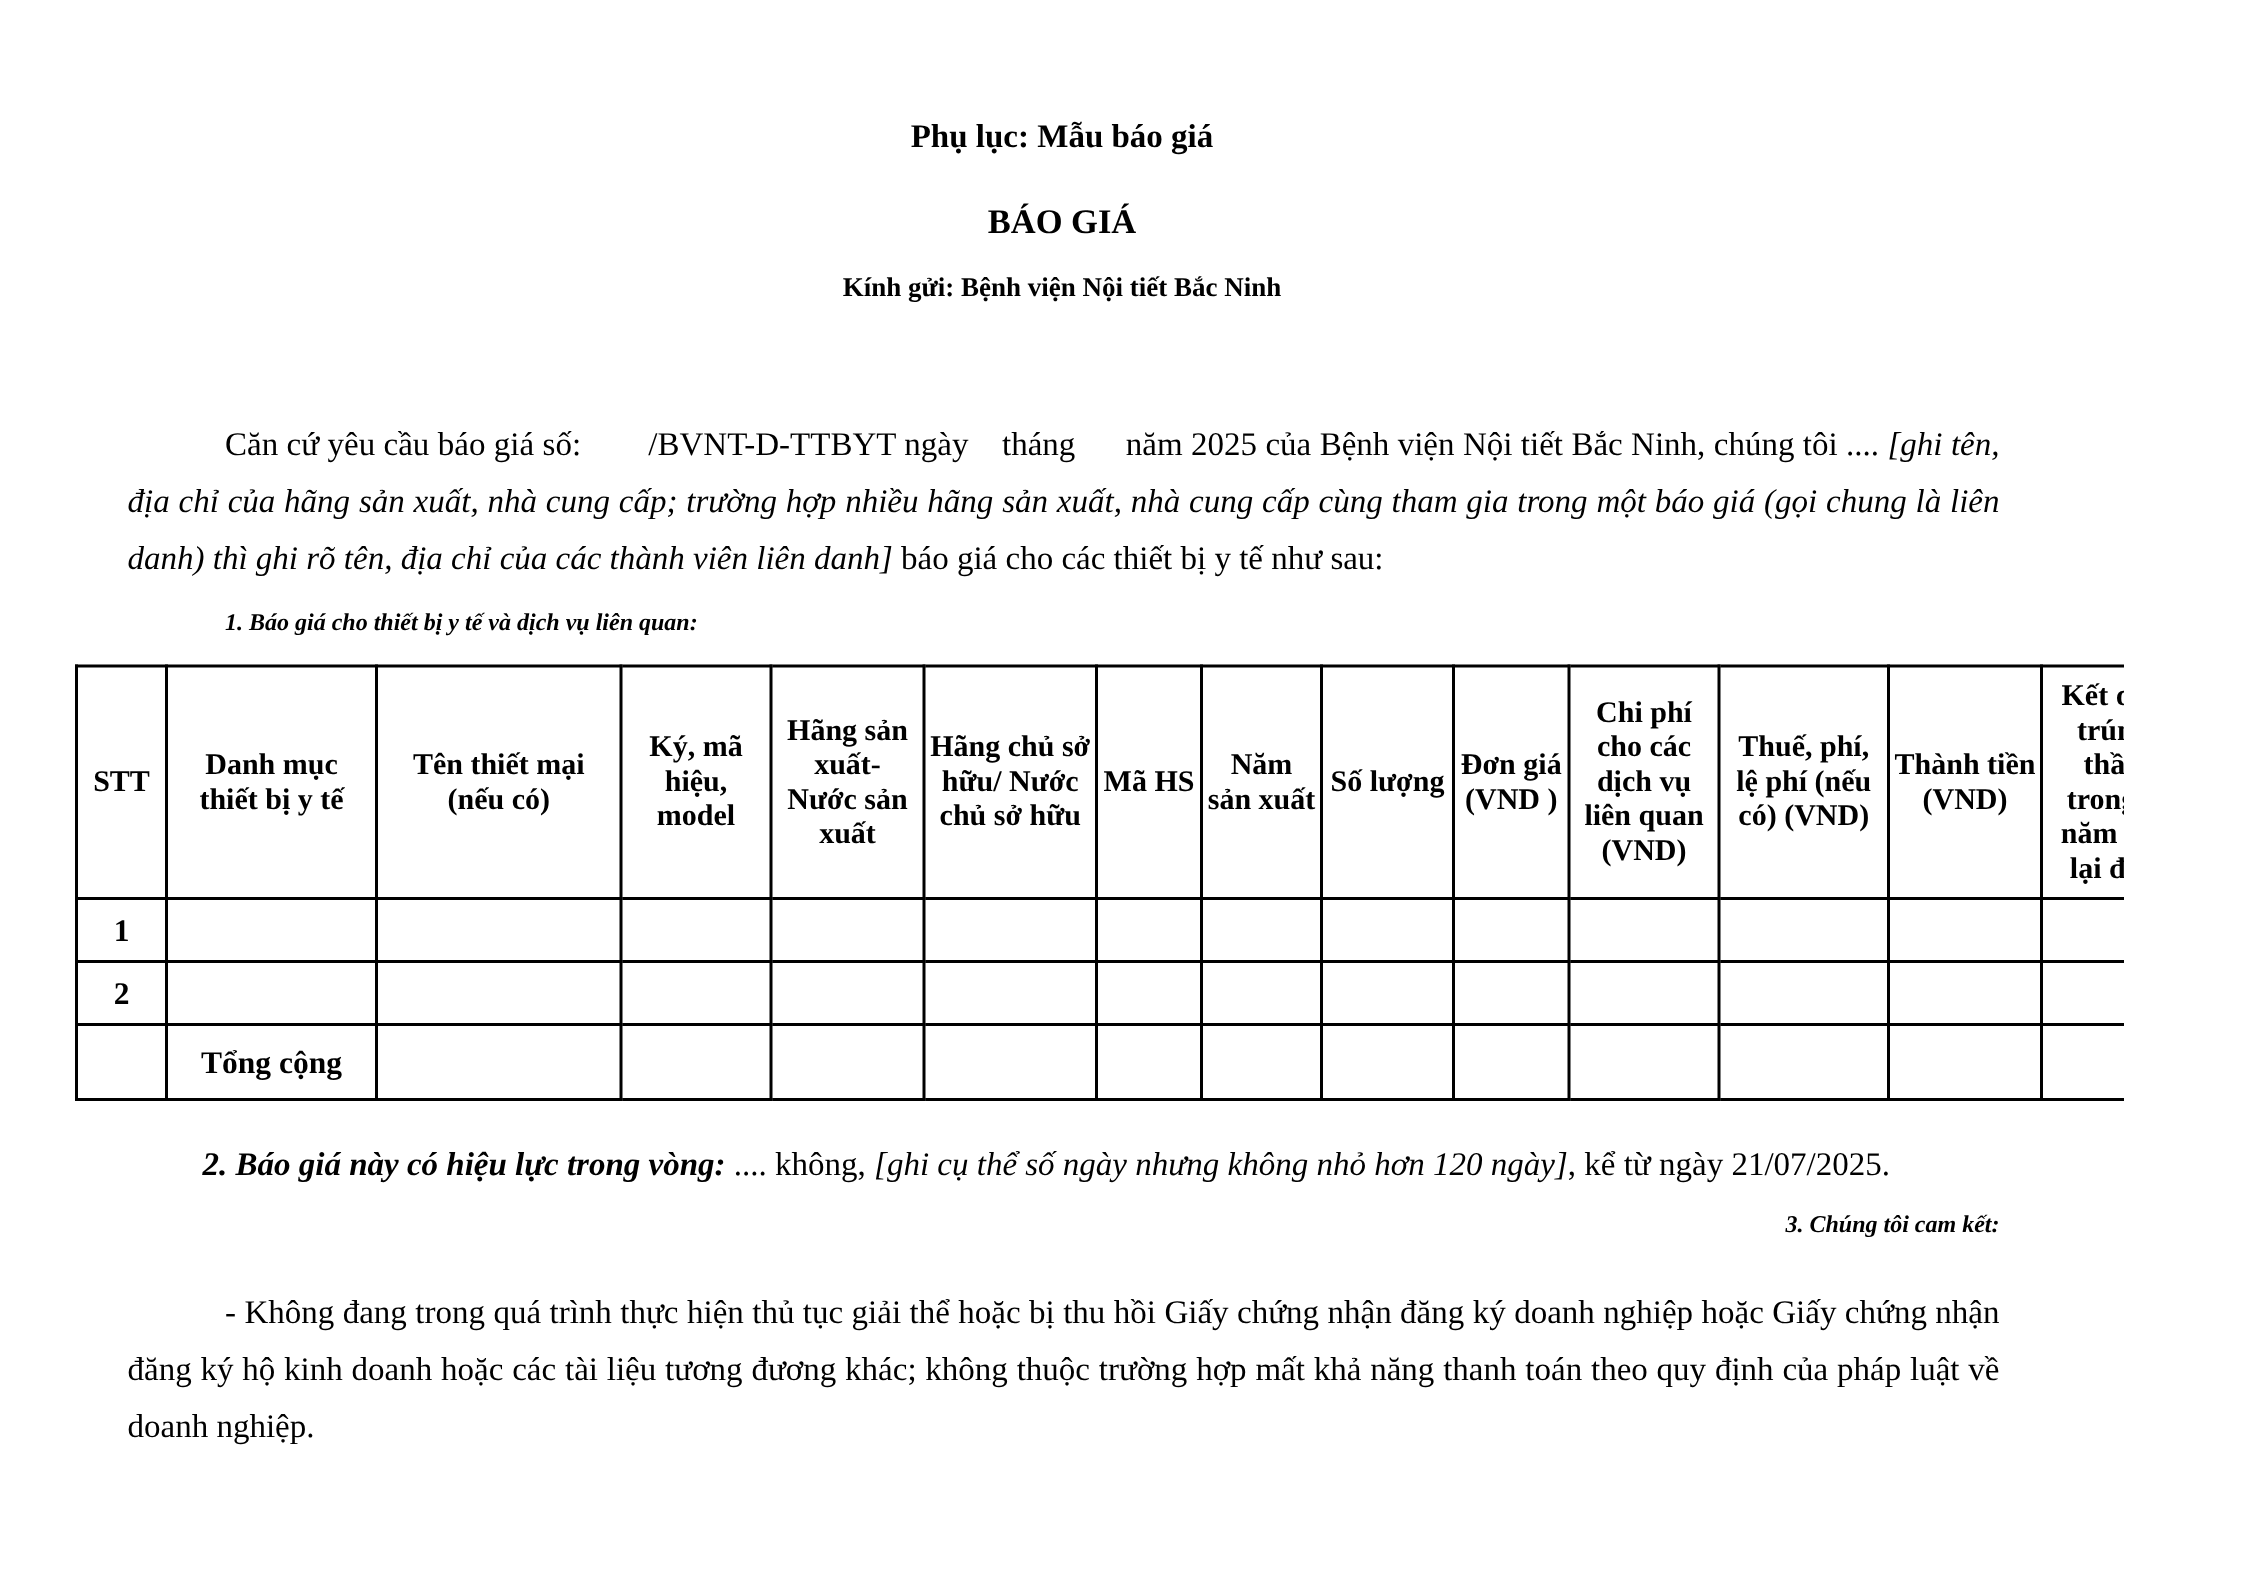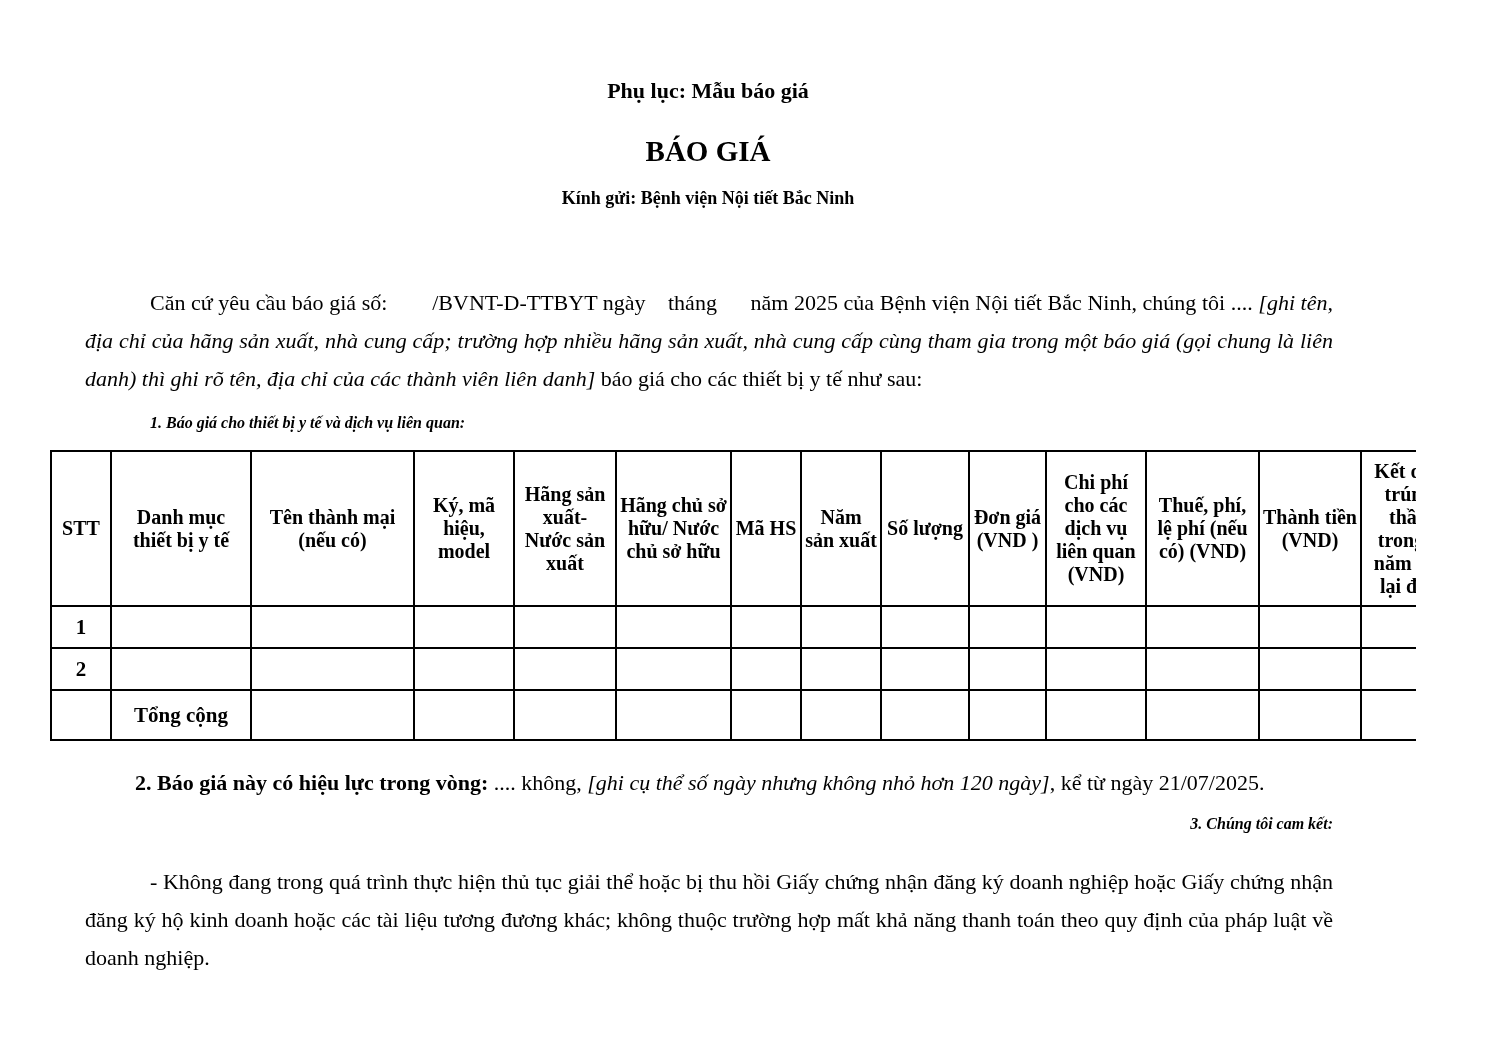--- a/index.html
+++ b/index.html
@@ -17,37 +17,37 @@
     overflow: hidden;
     box-sizing: border-box;
     padding-top: 78px;
   }
   .center-block p {
     margin: 0;
     text-align: center;
     font-weight: bold;
   }
   .appendix   { font-size: 22px; margin-bottom: 31px !important; }
-  .doc-title  { font-size: 29px; margin-bottom: 20px !important; }
+  .doc-title  { font-size: 23px; margin-bottom: 20px !important; }
   .recipient  { font-size: 18px; }
 
   .para {
     margin: 0 83px 0 85px;
     font-size: 22px;
     line-height: 38px;
     text-align: justify;
     text-indent: 65px;
     white-space: pre-wrap;
   }
   .intro { margin-top: 75px !important; }
 
   .seg-normal { font-style: normal; font-weight: normal; }
   .seg-bold   { font-weight: normal; }
   .seg-italic { font-style: italic; }
-  .seg-bold-italic { font-weight: bold; }
+  .seg-bold-italic { font-weight: bold; font-style: italic; }
 
   .sec-heading {
     margin: 10px 83px 0 85px;
     font-size: 16px;
     line-height: 26px;
     font-weight: bold;
     font-style: italic;
     text-indent: 65px;
   }
   .sec-heading.s1 { margin-top: 12px; margin-bottom: 14px; }
@@ -113,21 +113,21 @@
         <col style="width:77px">
         <col style="width:100px">
         <col style="width:113px">
       <col style="width:102px">
         <col style="width:95px">
     </colgroup>
     <thead>
       <tr>
         <th>STT</th>
         <th>Danh mục thiết bị y tế</th>
-        <th>Tên thành mại (nếu có)</th>
+        <th>Tên thiết mại (nếu có)</th>
         <th>Ký, mã hiệu, model</th>
         <th>Hãng sản xuất- Nước sản xuất</th>
         <th>Hãng chủ sở hữu/ Nước chủ sở hữu</th>
         <th>Mã HS</th>
         <th>Năm sản xuất</th>
         <th>Số lượng</th>
         <th>Đơn giá (VND )</th>
         <th>Chi phí cho các dịch vụ liên quan (VND)</th>
         <th>Thuế, phí, lệ phí (nếu có) (VND)</th>
         <th>Thành tiền (VND)</th>

